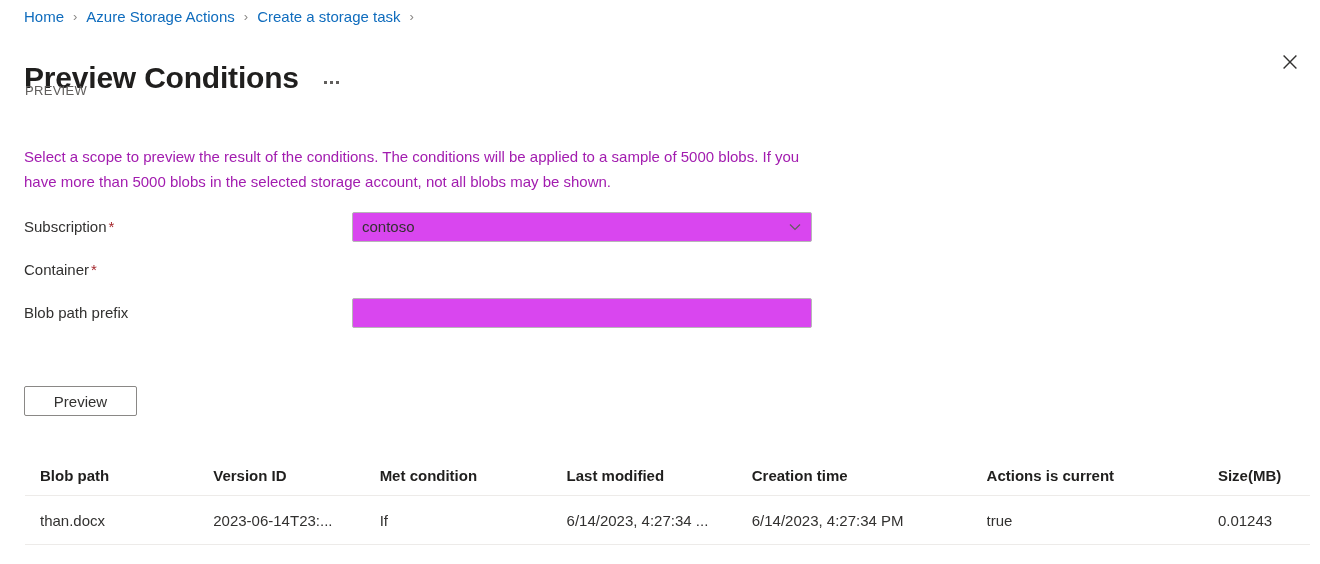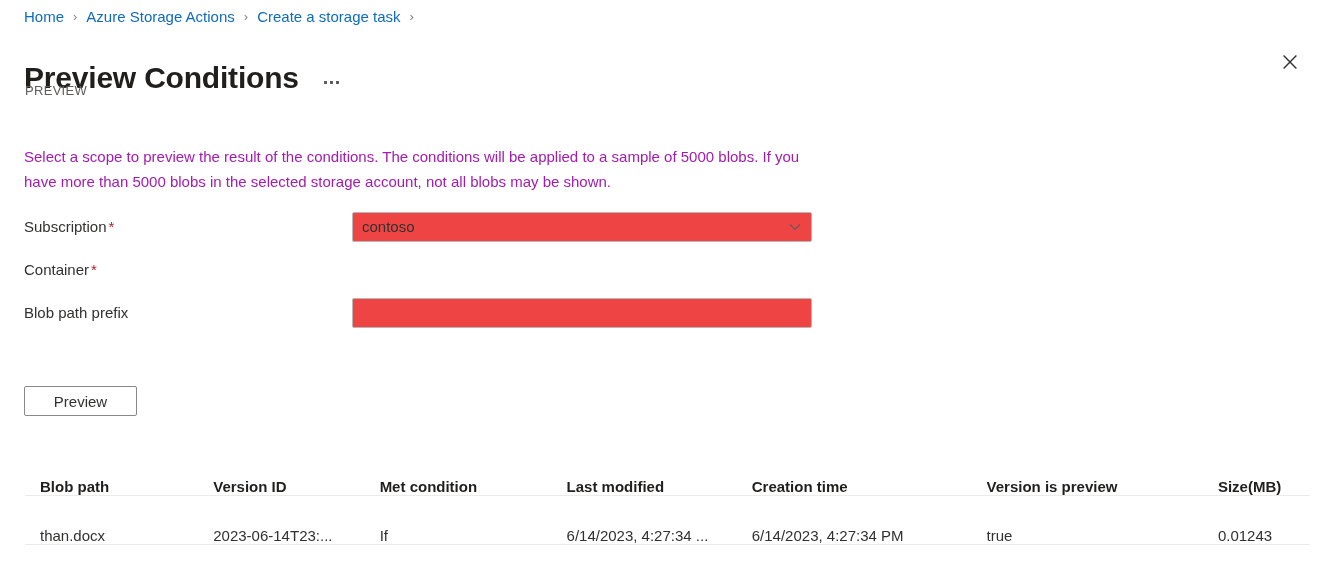--- a/index.html
+++ b/index.html
@@ -128,21 +128,21 @@
   .req {
     color: #a4262c;
     margin-left: 2px;
   }
   .field {
     position: relative;
     width: 460px;
     height: 30px;
     border: 1px solid #b7b7b7;
     border-radius: 2px;
-    background: #ef4444;
+    background: #d946ef;
     box-sizing: border-box;
     display: flex;
     align-items: center;
     cursor: pointer;
   }
   .field-value {
     padding-left: 9px;
     font-size: 15px;
     color: #323130;
     white-space: nowrap;
@@ -192,21 +192,21 @@
 
   
   .table {
     position: absolute;
     left: 25px;
     top: 455px;
     width: 1285px;
   }
   .t-row {
     display: flex;
-    align-items: flex-end;
+    align-items: center;
     gap: 29px;
   }
   .t-head {
     height: 40px;
     border-bottom: 1px solid #edebe9;
   }
   .t-head .t-cell {
     font-size: 15px;
     font-weight: 600;
     color: #201f1e;
@@ -299,21 +299,21 @@
 <button class="preview-btn">Preview</button>
 
 <div class="table">
 
   <div class="t-row t-head">
     <div class="t-cell c0">Blob path</div>
     <div class="t-cell c1">Version ID</div>
     <div class="t-cell c2">Met condition</div>
     <div class="t-cell c3">Last modified</div>
     <div class="t-cell c4">Creation time</div>
-    <div class="t-cell c5">Version is preview</div>
+    <div class="t-cell c5">Actions is current</div>
     <div class="t-cell c6">Size(MB)</div>
   </div>
 
   <div class="t-row t-body-row">
     <div class="t-cell c0">than.docx</div>
     <div class="t-cell c1">2023-06-14T23:...</div>
     <div class="t-cell c2">If</div>
     <div class="t-cell c3">6/14/2023, 4:27:34 ...</div>
     <div class="t-cell c4">6/14/2023, 4:27:34 PM</div>
     <div class="t-cell c5">true</div>

